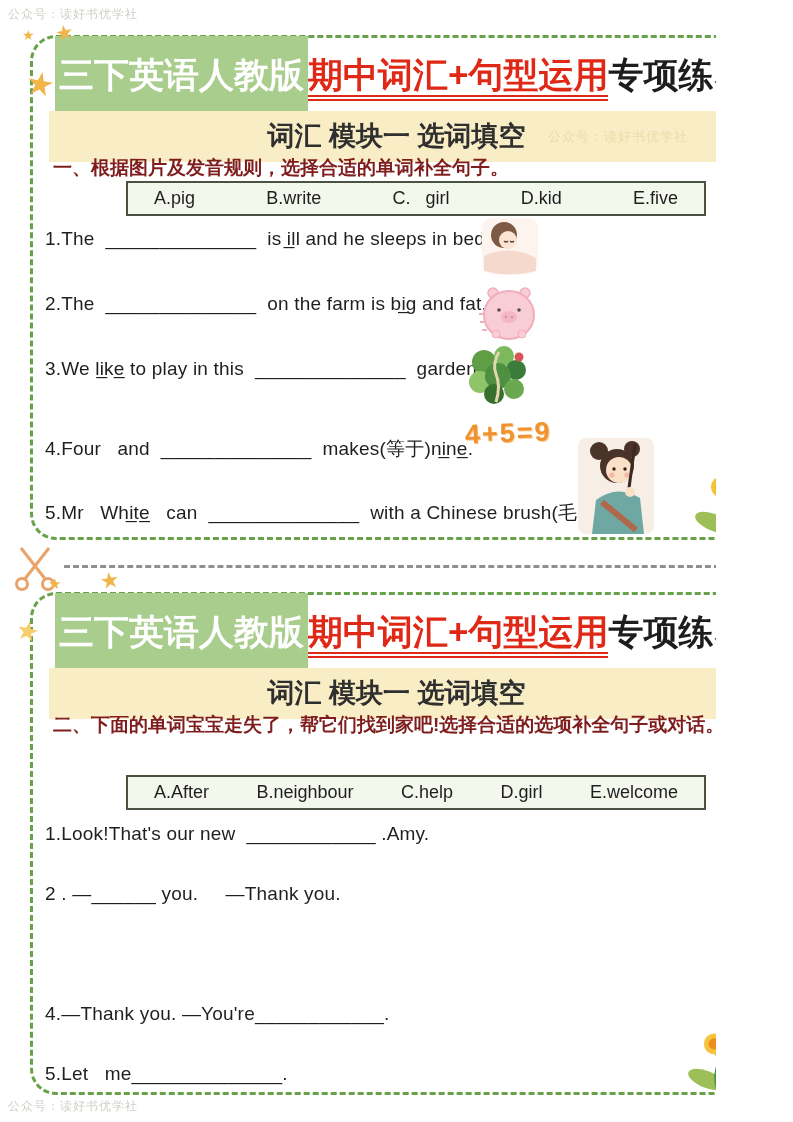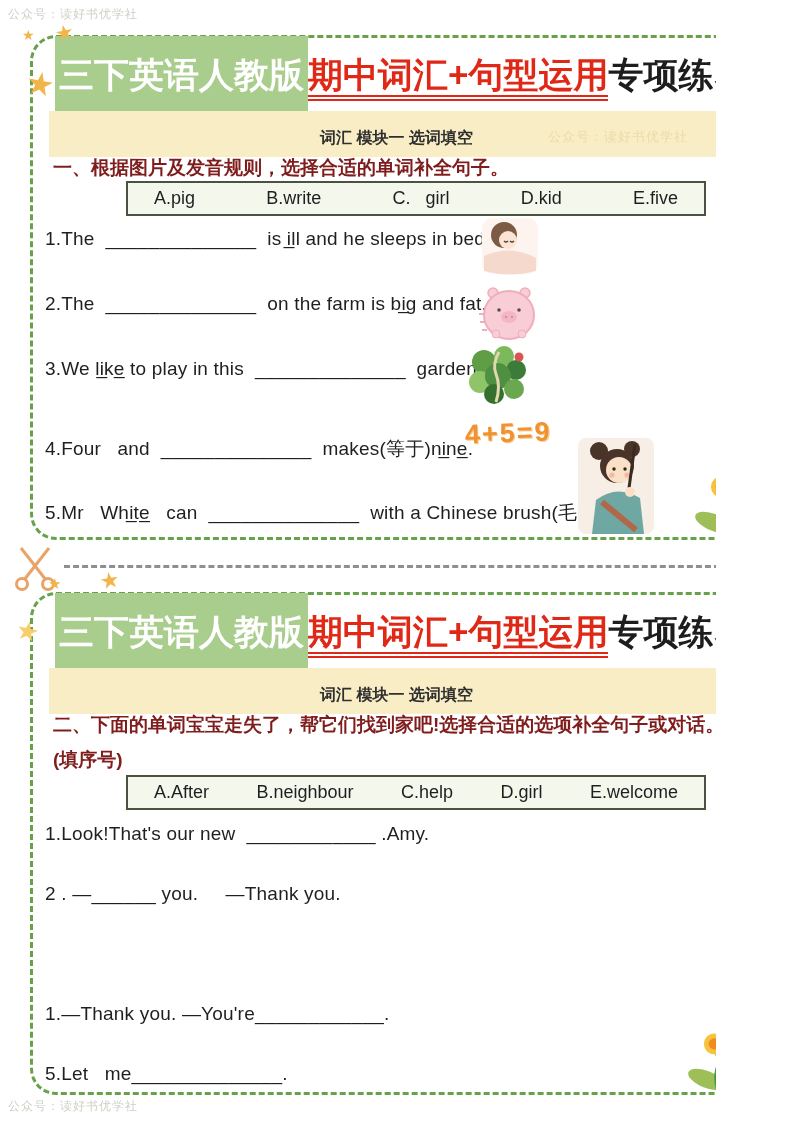--- a/index.html
+++ b/index.html
@@ -6,21 +6,21 @@
   .page{position:relative;width:716px;height:1122px;background:#ffffff;overflow:hidden;
         font-family:"Liberation Sans","DejaVu Sans",sans-serif;}
   .panel{position:absolute;left:30px;width:727px;border:3px dashed #67a14a;border-radius:26px;background:#fff;}
   .panel-1{top:35px;height:499px;}
   .panel-2{top:592px;height:497px;}
   .title-row{position:absolute;top:14px;left:22px;white-space:nowrap;font-weight:700;font-size:35px;line-height:1.3;}
   .title-green{background:#a9cd8c;color:#ffffff;padding:19px 4px;}
   .title-red{color:#e02817;border-bottom:6px double #e02817;padding-bottom:1px;}
   .title-black{color:#1d1d1d;text-align:center;}
   .banner{position:absolute;top:73px;left:16px;right:16px;background:#f9edc6;color:#2f2f2f;
-          font-weight:700;font-size:16px;text-align:center;padding:17px 0 8px;}
+          font-weight:700;font-size:27px;text-align:center;padding:7px 0 8px;}
   .heading{position:absolute;left:12px;right:8px;font-weight:700;font-size:19px;color:#7f1d1d;line-height:1.85;margin-left:8px;}
   .p1-heading{top:112px;}
   .p2-heading{top:112px;}
   .word-bank{position:absolute;left:93px;width:524px;border:2px solid #4a5242;background:#f3f7ec;
              display:flex;justify-content:space-between;align-items:center;
              font-size:18px;color:#1f1f1f;padding:5px 26px;}
   .p1-bank{top:143px;}
   .p2-bank{top:180px;gap:36px;}
   .word-bank span{white-space:pre;}
   .q{position:absolute;left:12px;font-size:19px;color:#1f1f1f;white-space:pre;letter-spacing:0.2px;}
@@ -163,33 +163,32 @@
     </div>
   </div>
 
   <div class="panel panel-2">
     <div class="title-row">
       <span class="title-green">三下英语人教版</span><span class="title-red">期中词汇+句型运用</span><span class="title-black">专项练习</span>
     </div>
     <div class="banner">词汇 模块一 选词填空</div>
     <div class="heading p2-heading">
       <div>二、下面的单词宝宝走失了，帮它们找到家吧!选择合适的选项补全句子或对话。</div>
-      <div>(填序号)</div>
     </div>
     <div class="word-bank p2-bank">
       <span>A.After</span>
       <span>B.neighbour</span>
       <span>C.help</span>
       <span>D.girl</span>
       <span>E.welcome</span>
     </div>
 
     <div class="q" style="top:228px;">1.Look!That's our new  ____________ .Amy.</div>
     <div class="q" style="top:288px;">2 . —______ you.     —Thank you.</div>
-    <div class="q" style="top:408px;">1.—Thank you. —You're____________.</div>
+    <div class="q" style="top:408px;">4.—Thank you. —You're____________.</div>
     <div class="q" style="top:468px;">5.Let   me______________.</div>
 
     <div class="flower fl-2">
       <svg width="75" height="88" viewBox="0 0 80 92">
         <path d="M40,72 L29,38" stroke="#4f9a3c" stroke-width="3" fill="none"></path>
         <path d="M42,72 L57,26" stroke="#4f9a3c" stroke-width="3" fill="none"></path>
         <ellipse cx="20" cy="70" rx="21" ry="9" fill="#9ebf57" transform="rotate(22 20 70)"></ellipse>
         <ellipse cx="60" cy="70" rx="21" ry="9" fill="#b5cc66" transform="rotate(-22 60 70)"></ellipse>
         <ellipse cx="40" cy="68" rx="12" ry="22" fill="#3e9a44"></ellipse>
         <circle cx="28" cy="32" r="11" fill="#f6c33c"></circle>

